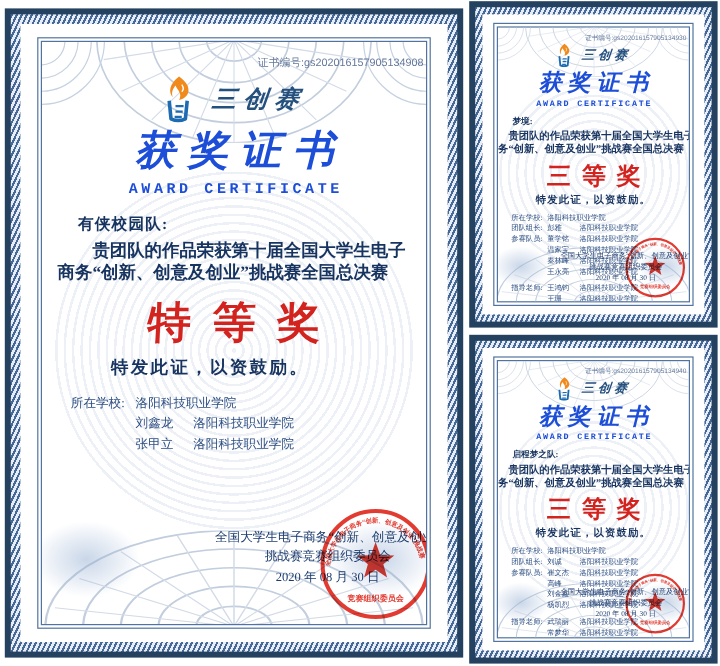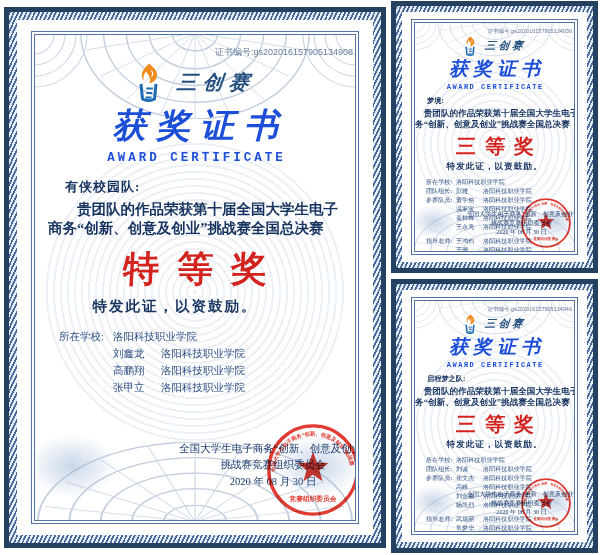--- a/index.html
+++ b/index.html
@@ -176,21 +176,20 @@
         <div class="team">有侠校园队:</div>
         <div class="body-text">
           <div class="l1">贵团队的作品荣获第十届全国大学生电子</div>
           <div class="l2">商务“创新、创意及创业”挑战赛全国总决赛</div>
         </div>
         <div class="award">特等奖</div>
         <div class="grant">特发此证，以资鼓励。</div>
         <div class="details">
           <div class="row"><span class="lbl">所在学校:</span><span class="nm">洛阳科技职业学院</span><span class="org"></span></div>
           <div class="row"><span class="lbl"></span><span class="nm">刘鑫龙</span><span class="org">洛阳科技职业学院</span></div>
-          <div class="row"><span class="lbl"></span><span class="nm">高鹏翔</span><span class="org">洛阳科技职业学院</span></div>
           <div class="row"><span class="lbl"></span><span class="nm">张甲立</span><span class="org">洛阳科技职业学院</span></div>
         </div>
       </div>
 
       <div class="footer">
         <div>全国大学生电子商务“创新、创意及创业”</div>
         <div>挑战赛竞赛组织委员会</div>
         <div>2020 年 08 月 30 日</div>
       </div>
       <svg class="seal" viewBox="0 0 100 100">

